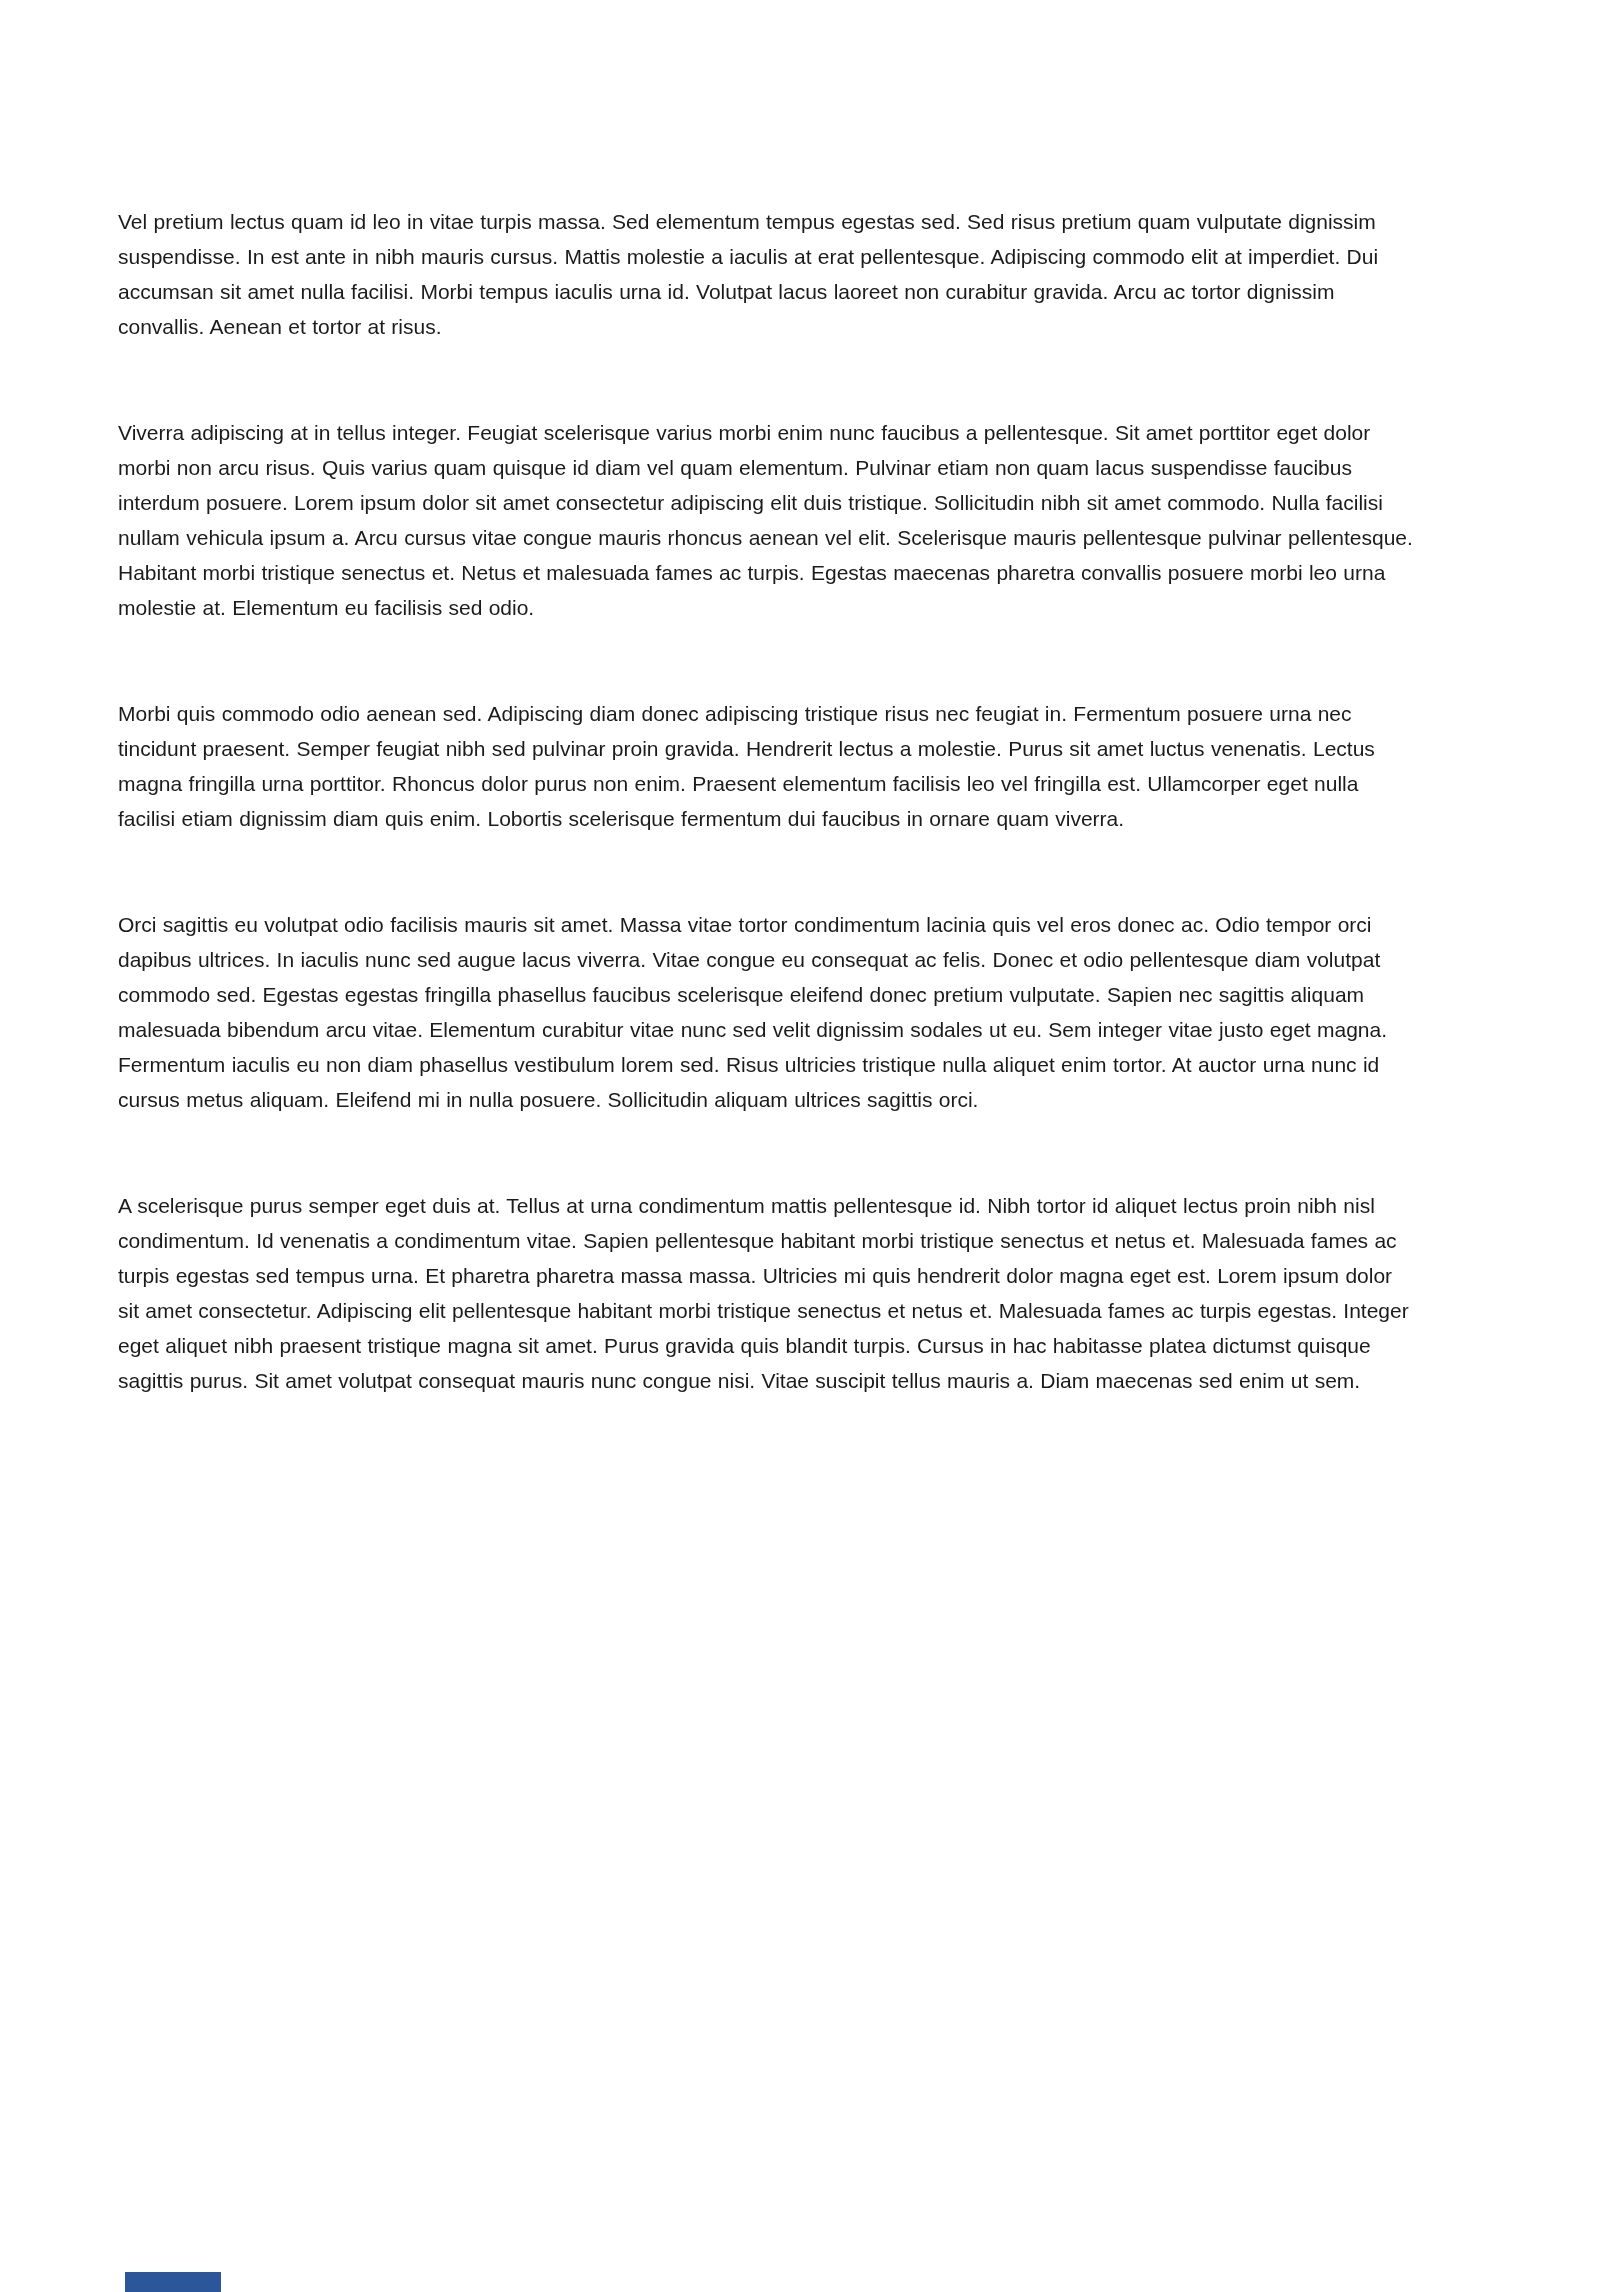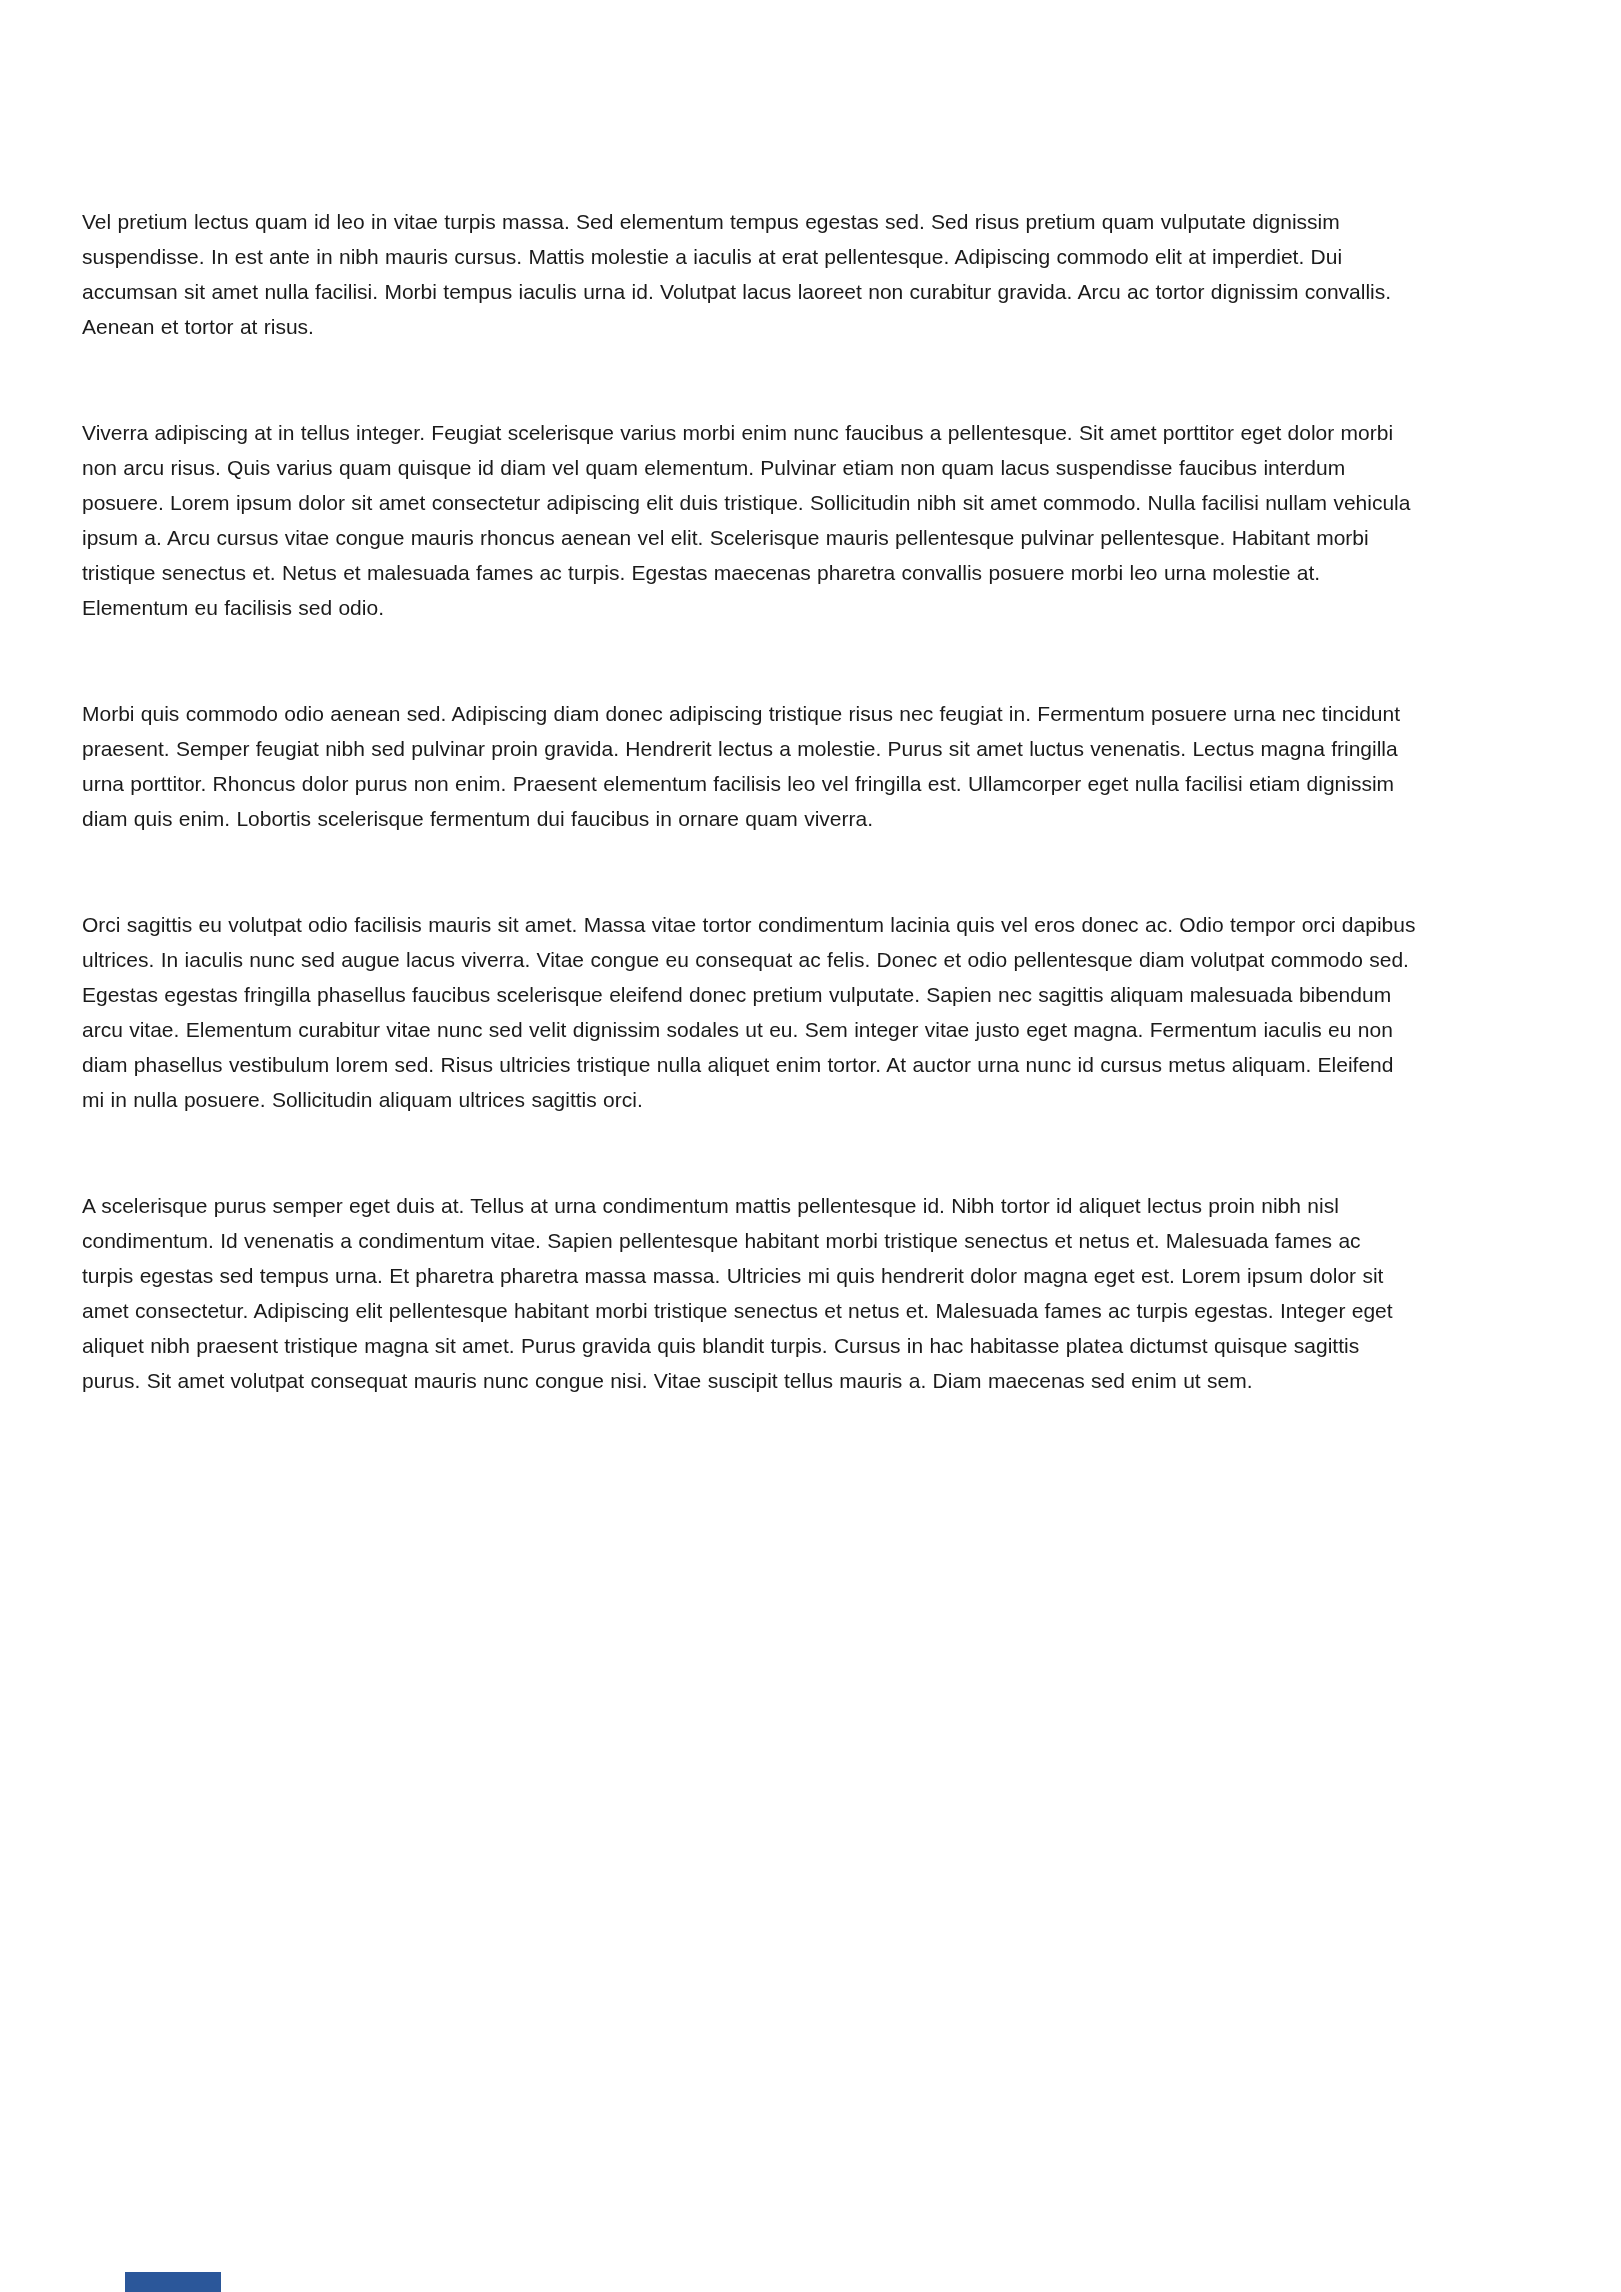--- a/index.html
+++ b/index.html
@@ -13,21 +13,21 @@
     overflow: hidden;
   }
 
   .page {
     position: absolute;
     top: 0;
     left: 0;
     width: 1621px;
     height: 2293px;
     background: #ffffff;
-    padding: 204px 204px 0 82px;
+    padding: 204px 204px 0 118px;
   }
 
   .doc-body {
     color: #1b1b1b;
     font-size: 21px;
     line-height: 35px;
     text-align: left;
   }
 
   .doc-body p {

